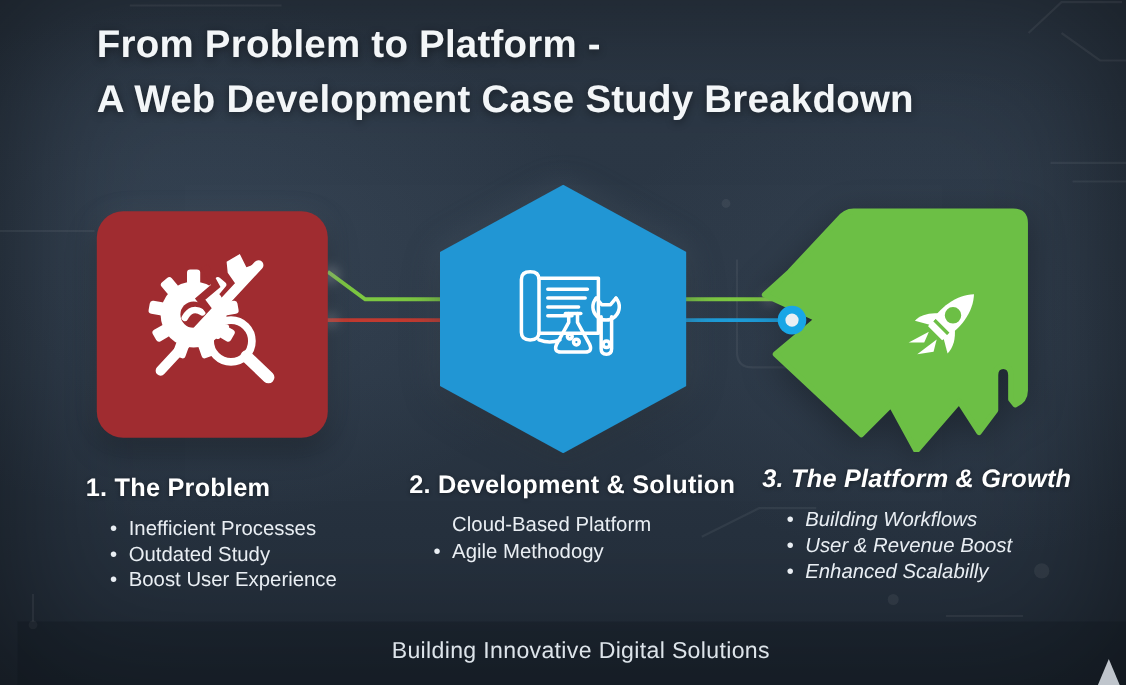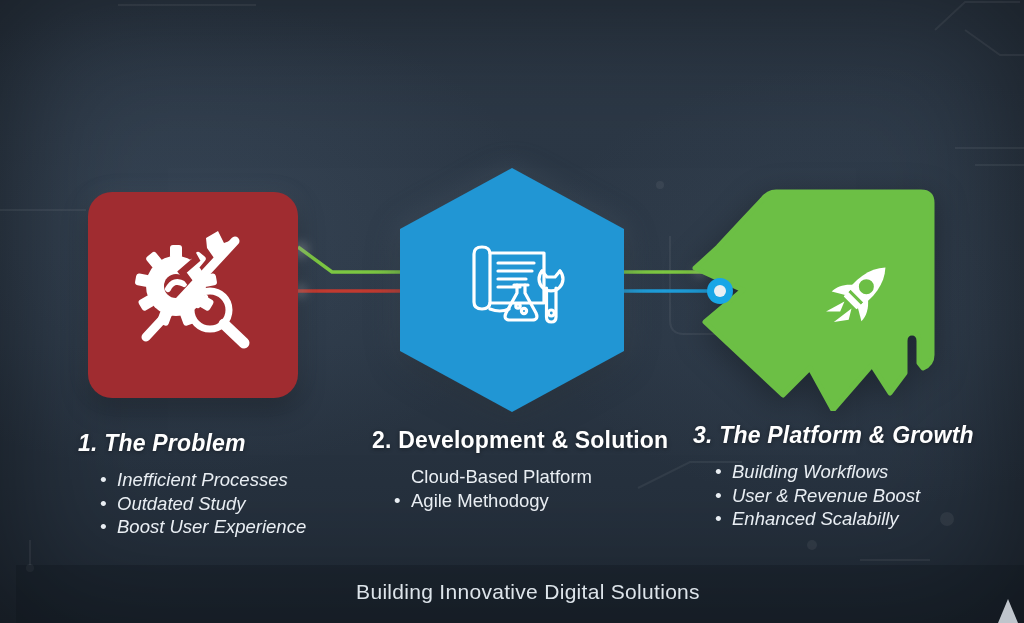--- a/index.html
+++ b/index.html
@@ -28,21 +28,21 @@
   
   .hex{filter:drop-shadow(0 8px 16px rgba(0,0,0,.35)) drop-shadow(0 0 14px rgba(170,205,235,.18));}
   .green-shape{filter:drop-shadow(0 8px 16px rgba(0,0,0,.32));}
   
   .stage{position:absolute;color:#e9eef3;}
   .stage h3{margin:0;color:#ffffff;font-size:23px;font-weight:700;letter-spacing:.2px;text-shadow:0 1px 4px rgba(0,0,0,.4);}
   .stage ul{margin:11px 0 0 0;padding:0 0 0 22px;list-style:none;}
   .stage li{position:relative;font-size:18.5px;line-height:23.5px;padding-left:17px;}
   .stage li::before{content:"\2022";position:absolute;left:0;top:0;}
   .stage li.cont::before{content:none;}
-  .s1{left:78px;top:430px;font-style:italic;}
+  .s1{left:78px;top:430px;}
   .s2{left:372px;top:427px;}
   .s3{left:693px;top:422px;font-style:italic;}
   .footer-band{
     position:absolute;left:16px;top:565px;width:1024px;height:58px;
     background:rgba(13,19,27,.30);
   }
   .footer-text{
     margin-top:15px;text-align:center;color:#dde4ea;font-size:21px;letter-spacing:.3px;
   }
   .corner-triangle{
@@ -67,20 +67,24 @@
       <path d="M30,540 V565 M860,560 H930"></path>
     </g>
     <g fill="rgba(255,255,255,0.06)">
       <circle cx="947" cy="519" r="7"></circle>
       <circle cx="812" cy="545" r="5"></circle>
       <circle cx="30" cy="568" r="4"></circle>
       <circle cx="660" cy="185" r="4"></circle>
     </g>
   </svg>
 
+  <h1 class="title">
+    <span>From Problem to Platform -</span><br>
+    <span>A Web Development Case Study Breakdown</span>
+  </h1>
 
   <svg class="abs" style="left:0;top:0;" width="1024" height="623" viewBox="0 0 1024 623">
     <defs>
         <filter id="blur1" x="-80%" y="-80%" width="260%" height="260%">
           <feGaussianBlur stdDeviation="5"></feGaussianBlur>
         </filter>
       </defs>
     <polyline points="298,247 332,272 432,272" fill="none" stroke="#7cc742" stroke-width="3.5"></polyline>
     <line x1="598" y1="272" x2="702" y2="272" stroke="#7cc742" stroke-width="3.5"></line>
     <line x1="296" y1="291" x2="432" y2="291" stroke="#c13a30" stroke-width="3.5"></line>

